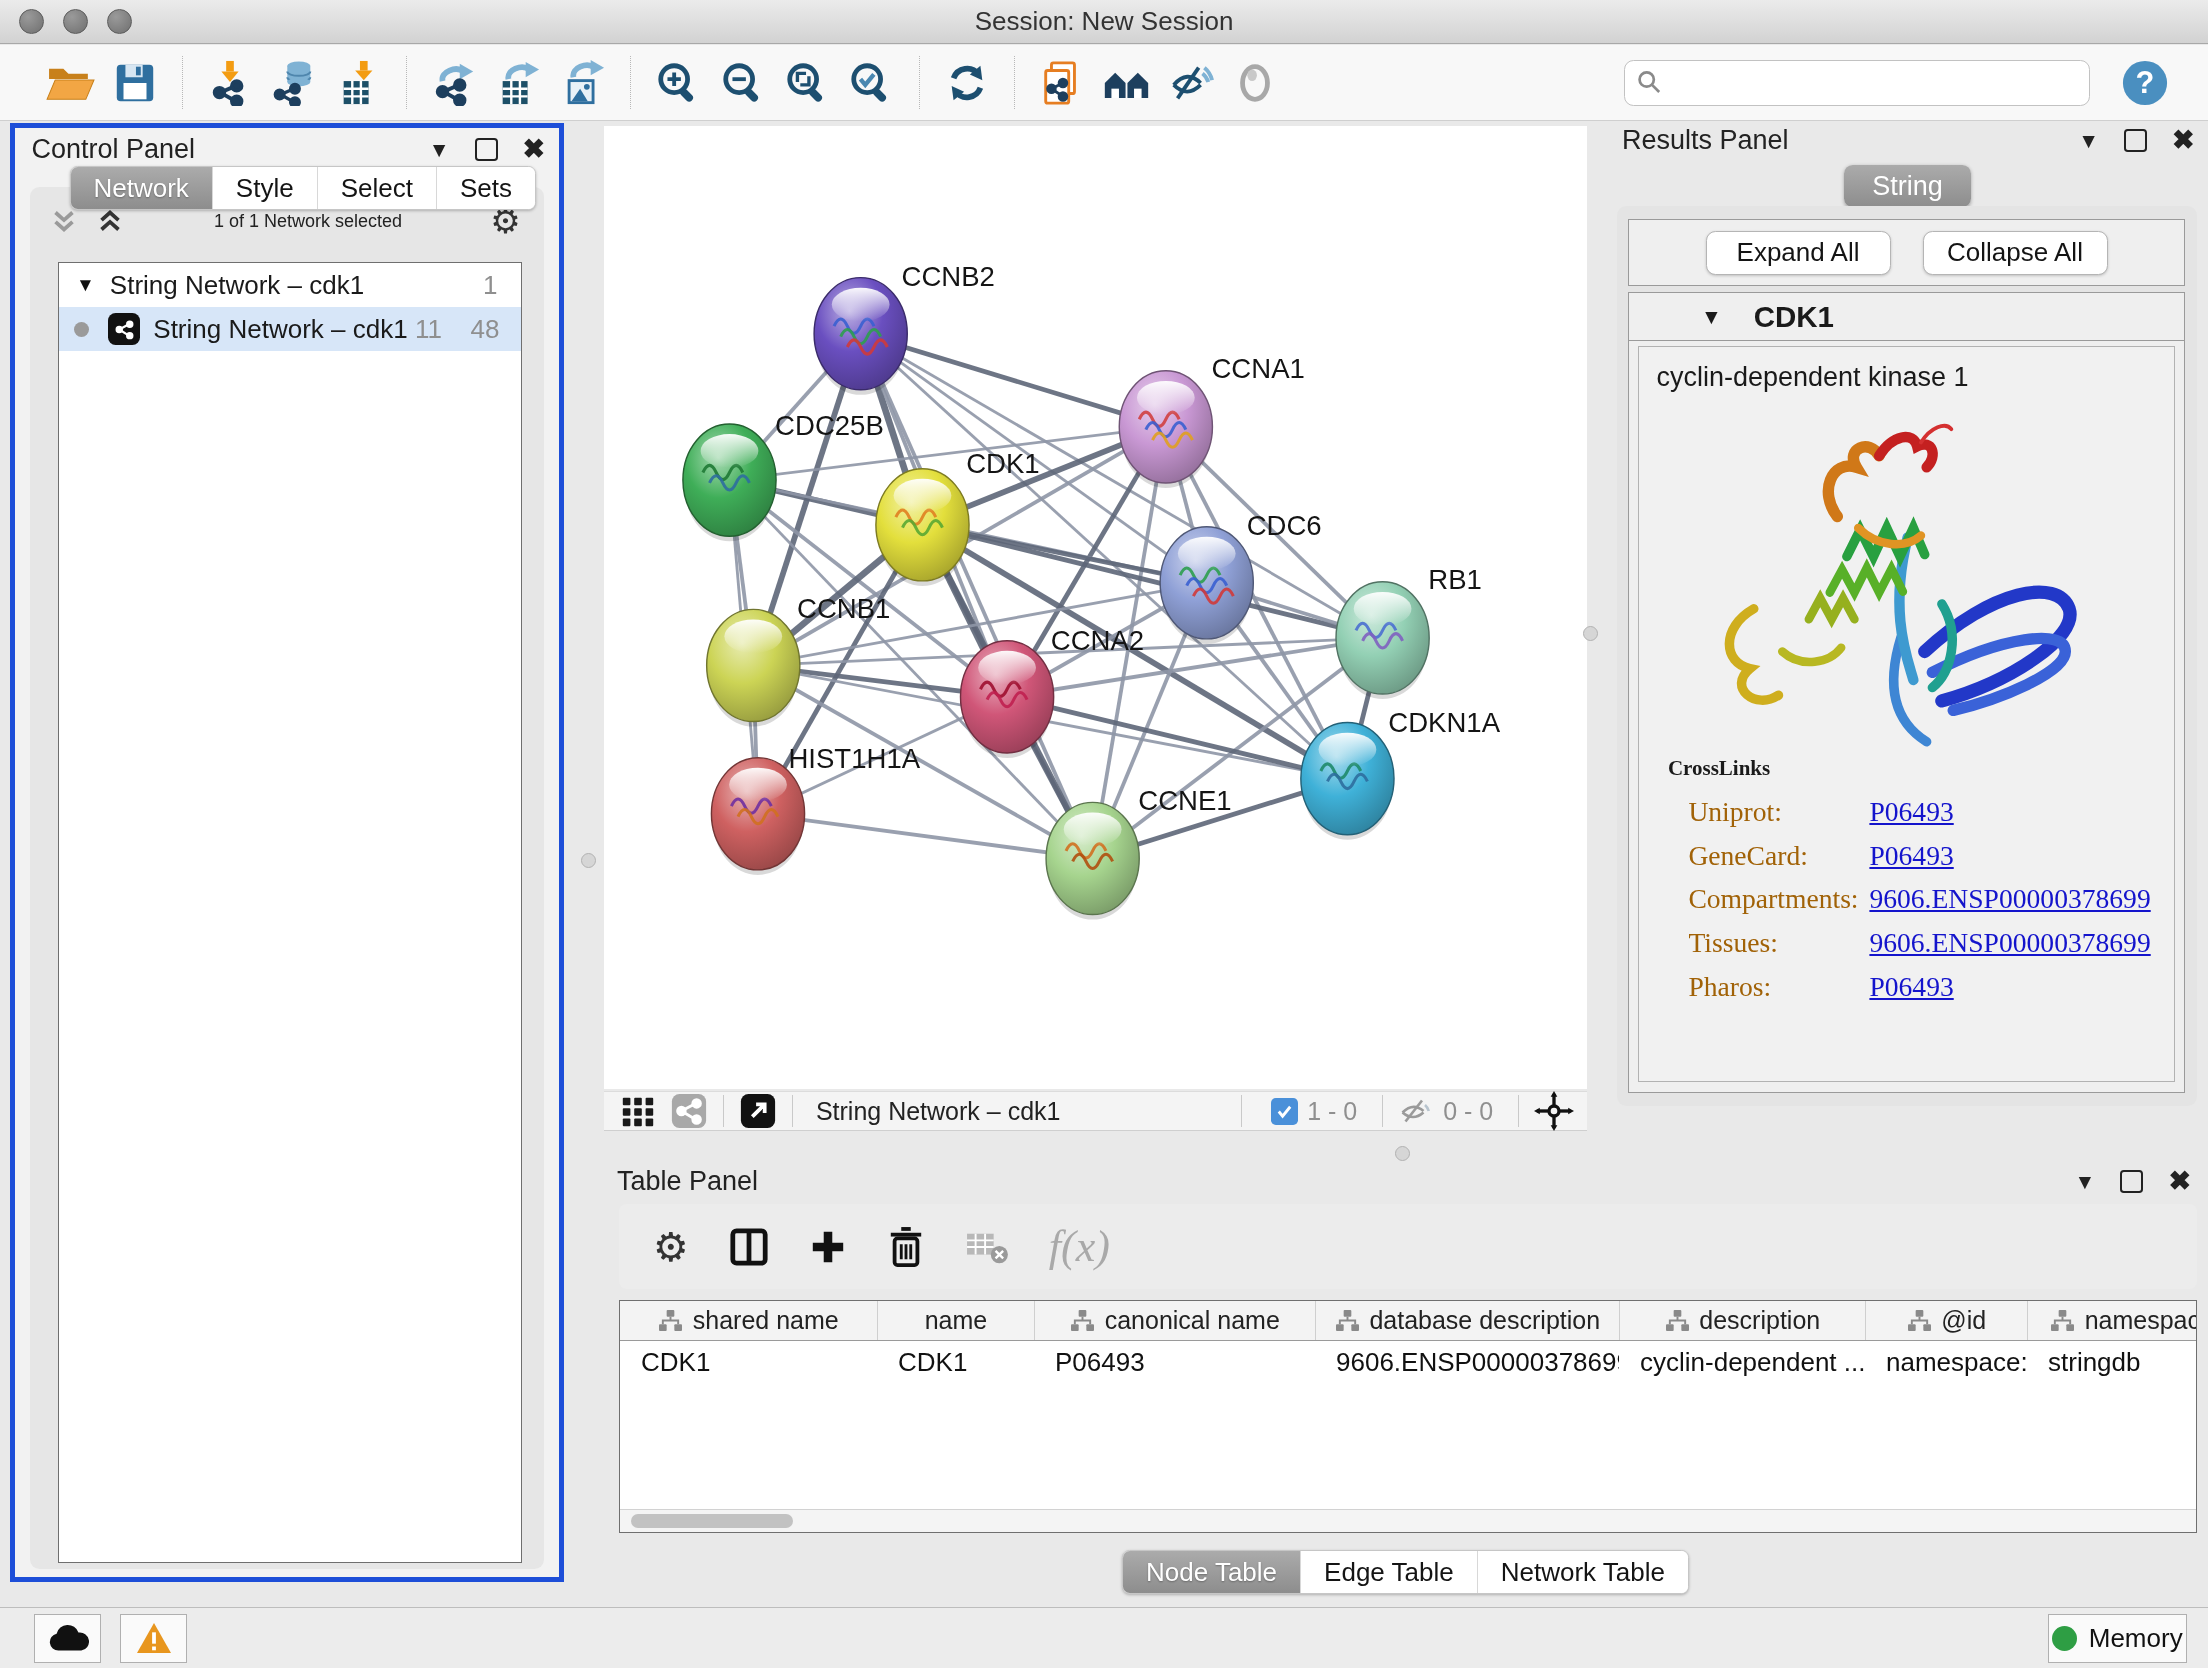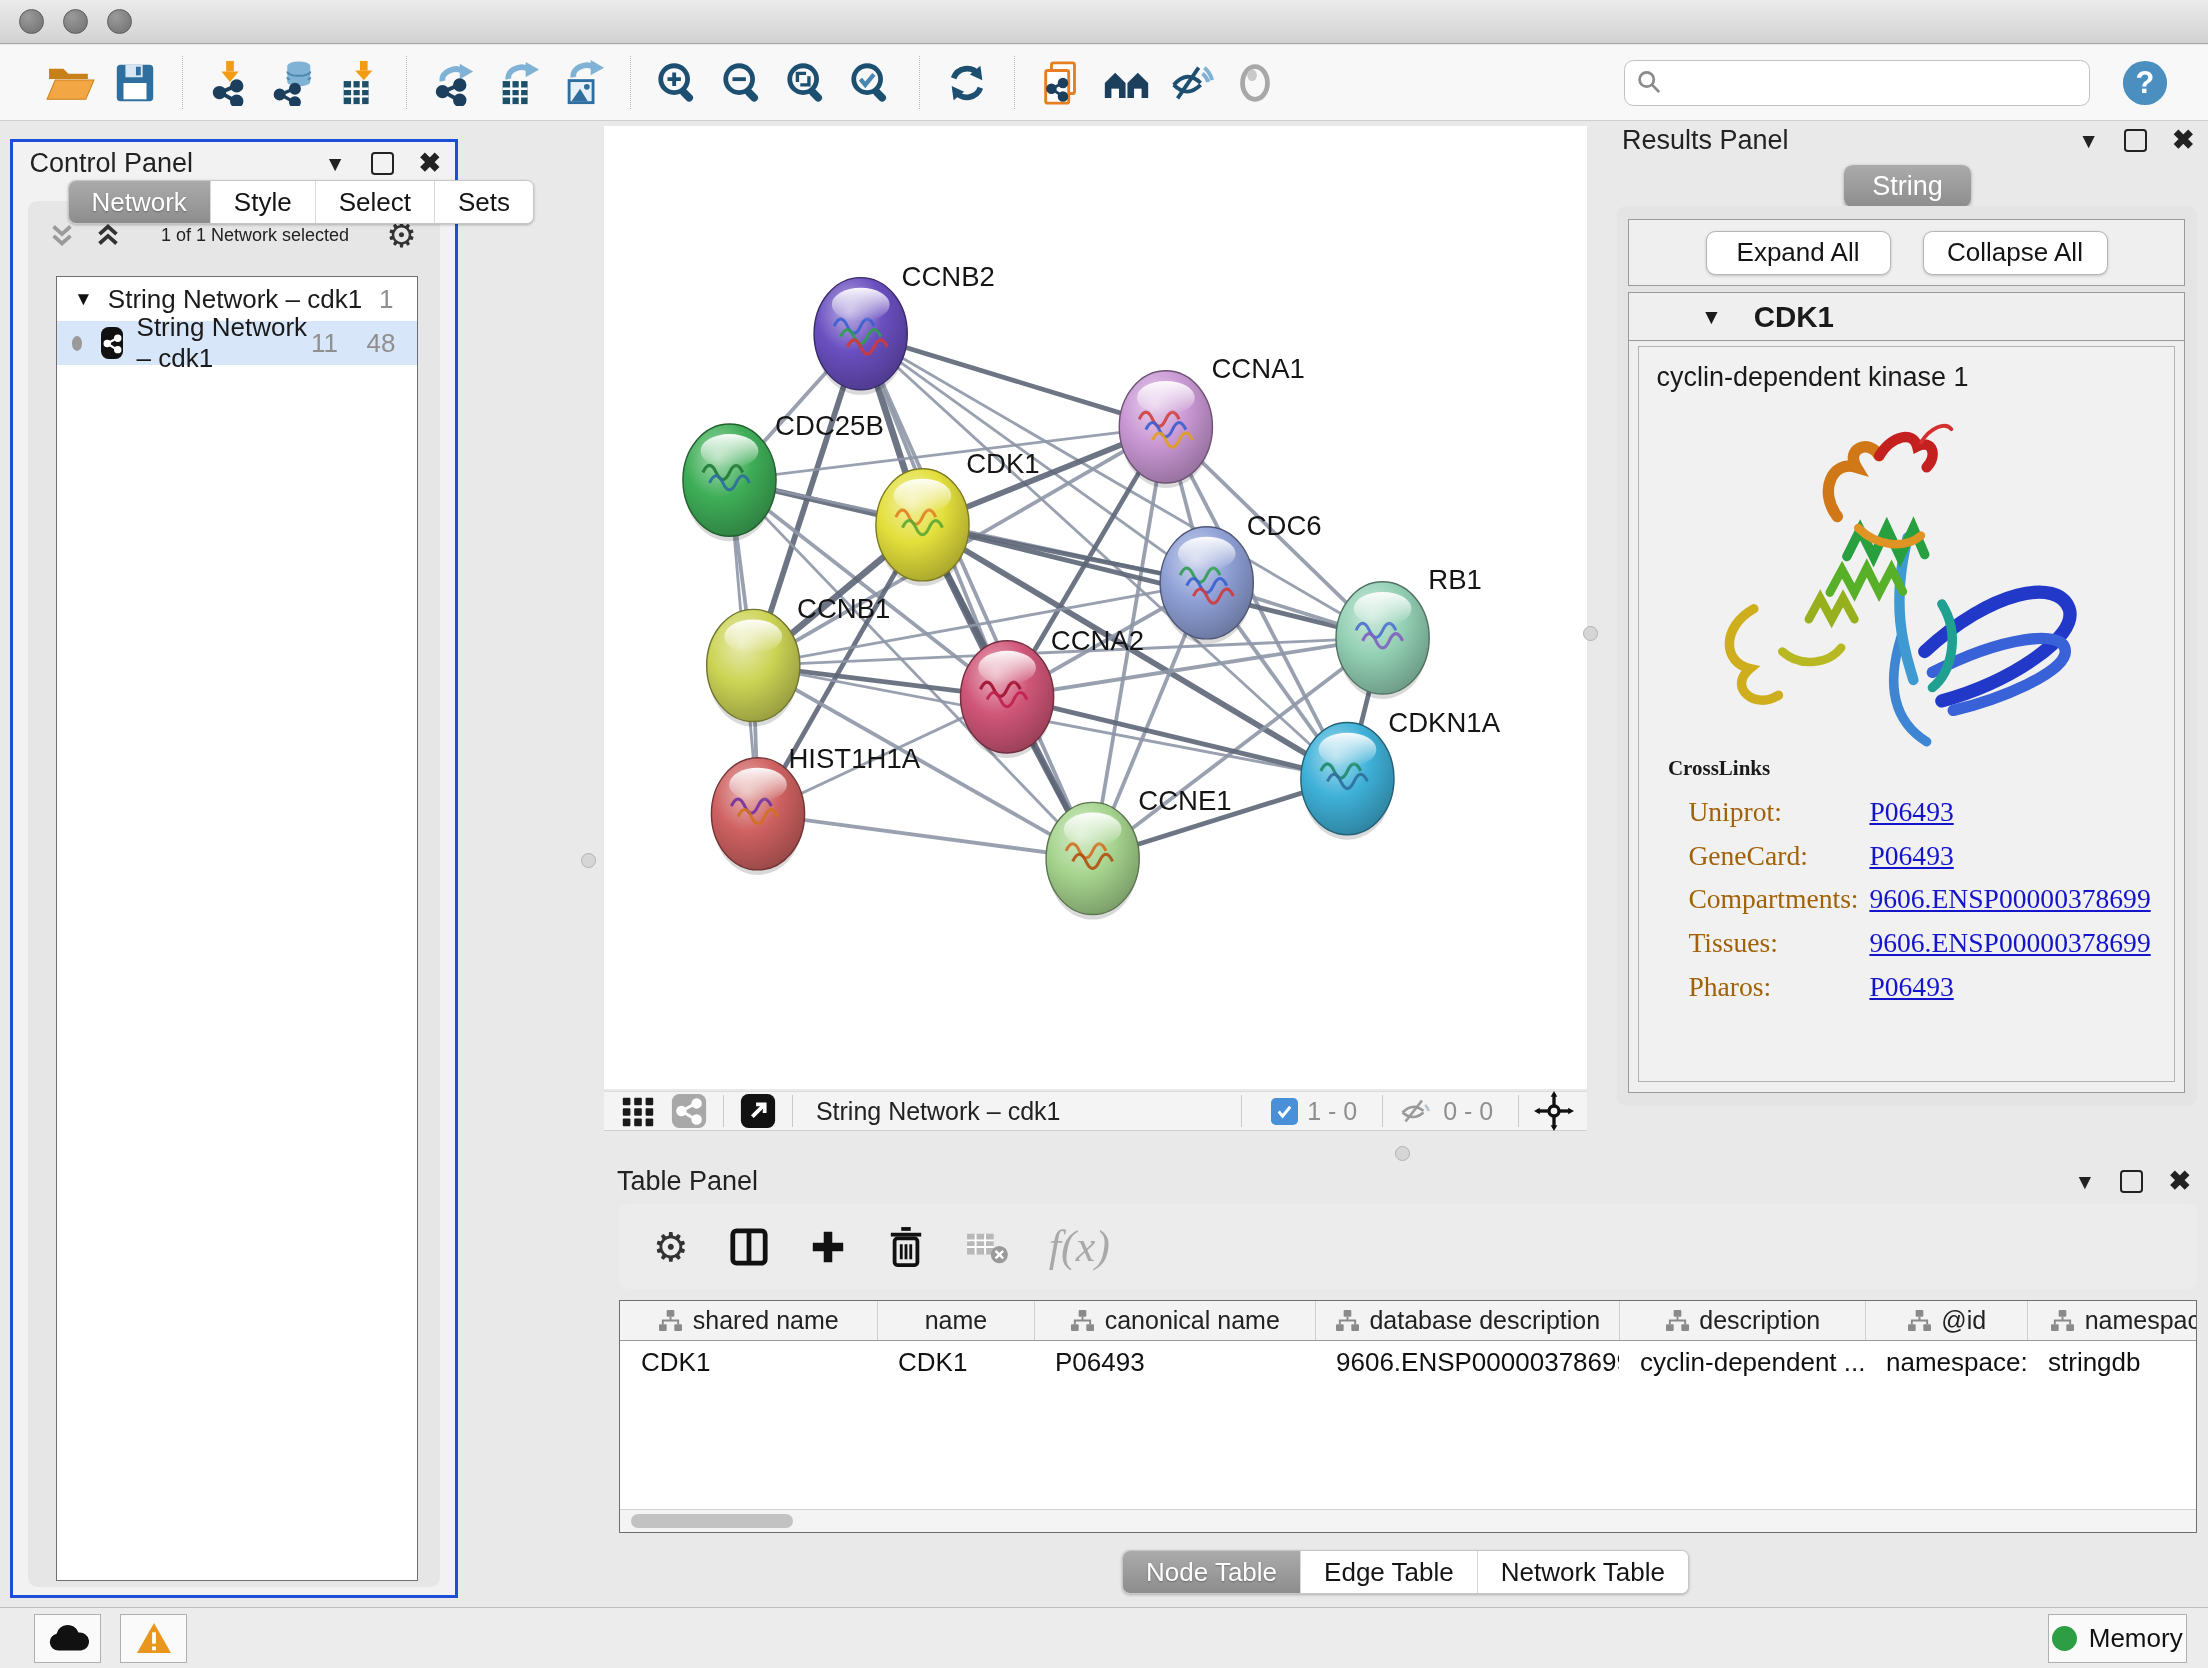--- a/index.html
+++ b/index.html
@@ -34,22 +34,22 @@
   .wc-x { font-size:27px; color:#222; font-weight:bold; line-height:1; }
 
   .seg { display:inline-flex; border:1px solid #c6c6c6; border-radius:7.6px; overflow:hidden;
     background:#fff; box-shadow:0 1px 2.9px rgba(0,0,0,.25); }
   .seg .tab { padding:0 23px; height:42px; line-height:42px; font-size:26px; color:#141414;
     border-left:1px solid #d8d8d8; background:#fff; white-space:nowrap; }
   .seg .tab:first-child { border-left:none; }
   .seg .tab.sel { background:linear-gradient(#ababab,#8d8d8d); color:#fff; text-shadow:0 1px 1.9px rgba(0,0,0,.3); }
 
   
-  .control-panel { position:absolute; left:9.5px; top:123px; width:448px; height:1459px;
-    background:#f2f2f2; border:3px solid #1d4ed8;margin-top:16px; }
+  .control-panel { position:absolute; left:9.5px; top:123px; width:554px; height:1459px;
+    background:#f2f2f2; border:5px solid #1d4ed8; }
   .cp-head { position:absolute; left:17px; top:5.7px; right:13.3px; display:flex; align-items:center; }
   .cp-tabs { position:absolute; left:55px; top:38px; z-index:2; }
   .cp-box { position:absolute; left:15px; top:59px; right:15px; bottom:7.6px; background:#e6e6e6; border-radius:9.5px; }
   .cp-status { position:absolute; left:13.3px; right:13.3px; top:15px; height:38px; display:flex; align-items:center; }
   .cp-status .txt { flex:1; text-align:center; font-size:18px; color:#222; }
   .gear-glyph { font-family:"DejaVu Sans",sans-serif; font-size:34px; color:#333; line-height:1; }
   .cp-list { position:absolute; left:28.5px; right:22px; top:75px; bottom:6.7px; background:#fff; border:1.9px solid #6f6f6f; }
   .tree-row { height:44px; display:flex; align-items:center; font-size:26px; }
   .tree-row .count { color:#8f8f8f; }
   .tree-row.selected { background:#d7e6f8; }
@@ -125,20 +125,21 @@
 </style>
 </head>
 <body>
 
 <div class="titlebar">
   <div class="traffic">
     <span class="light"></span>
     <span class="light"></span>
     <span class="light"></span>
   </div>
+  <div class="tb-title">Session: New Session</div>
 </div>
 
 <div class="toolbar">
   <div class="tbtn">
     <svg width="49" height="46" viewBox="0 0 48 44">
       <path fill="#c8801a" d="M3 8h14l5 5h19v5H3z"></path>
         <path fill="#f2a644" stroke="#c8801a" d="M1 38l8-19h38l-8 19z"></path>
     </svg>
   </div>
   <div class="tbtn">

